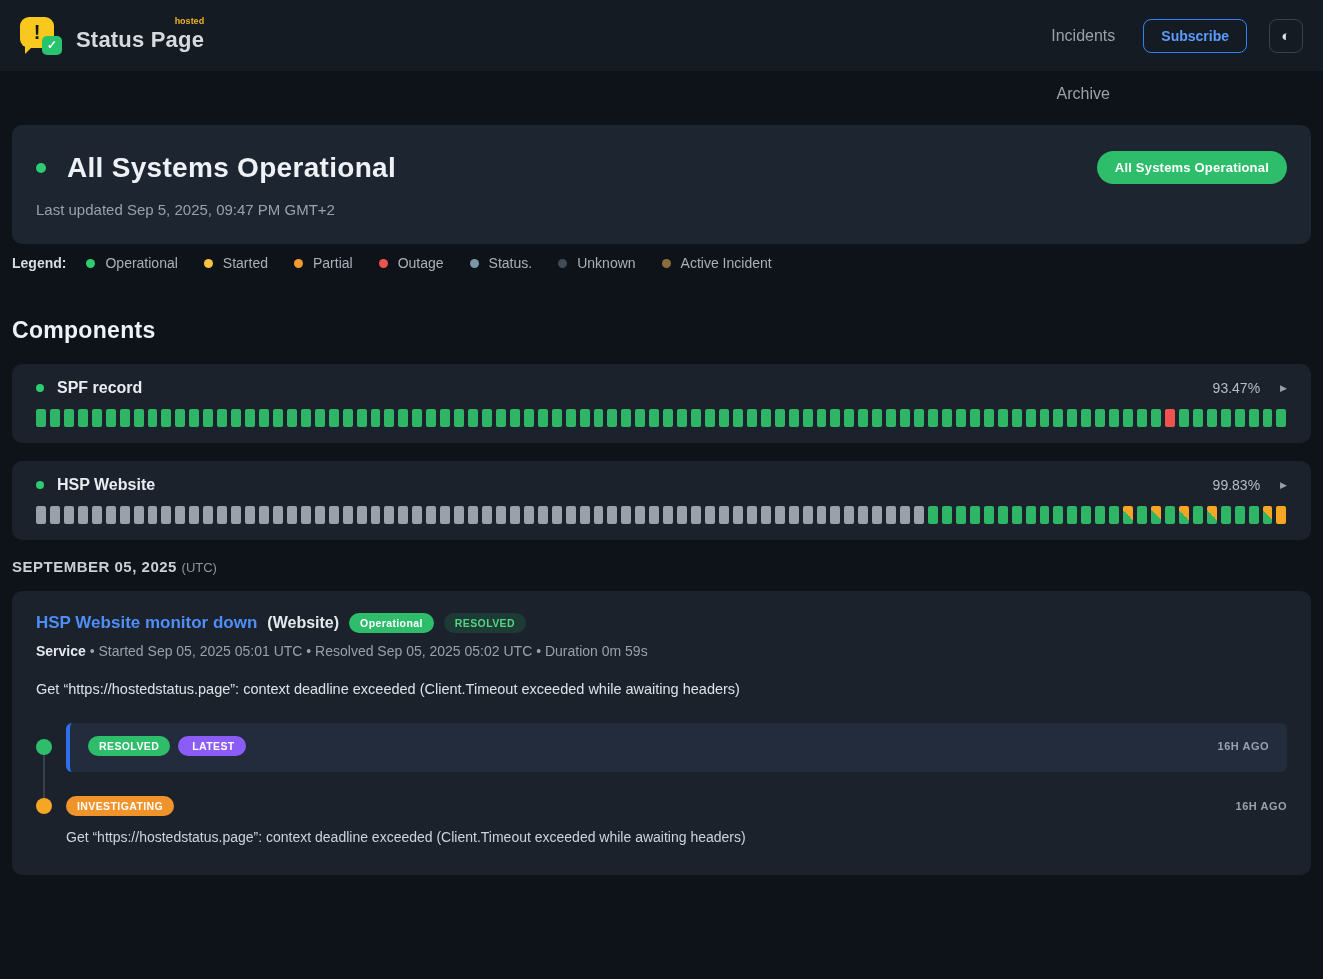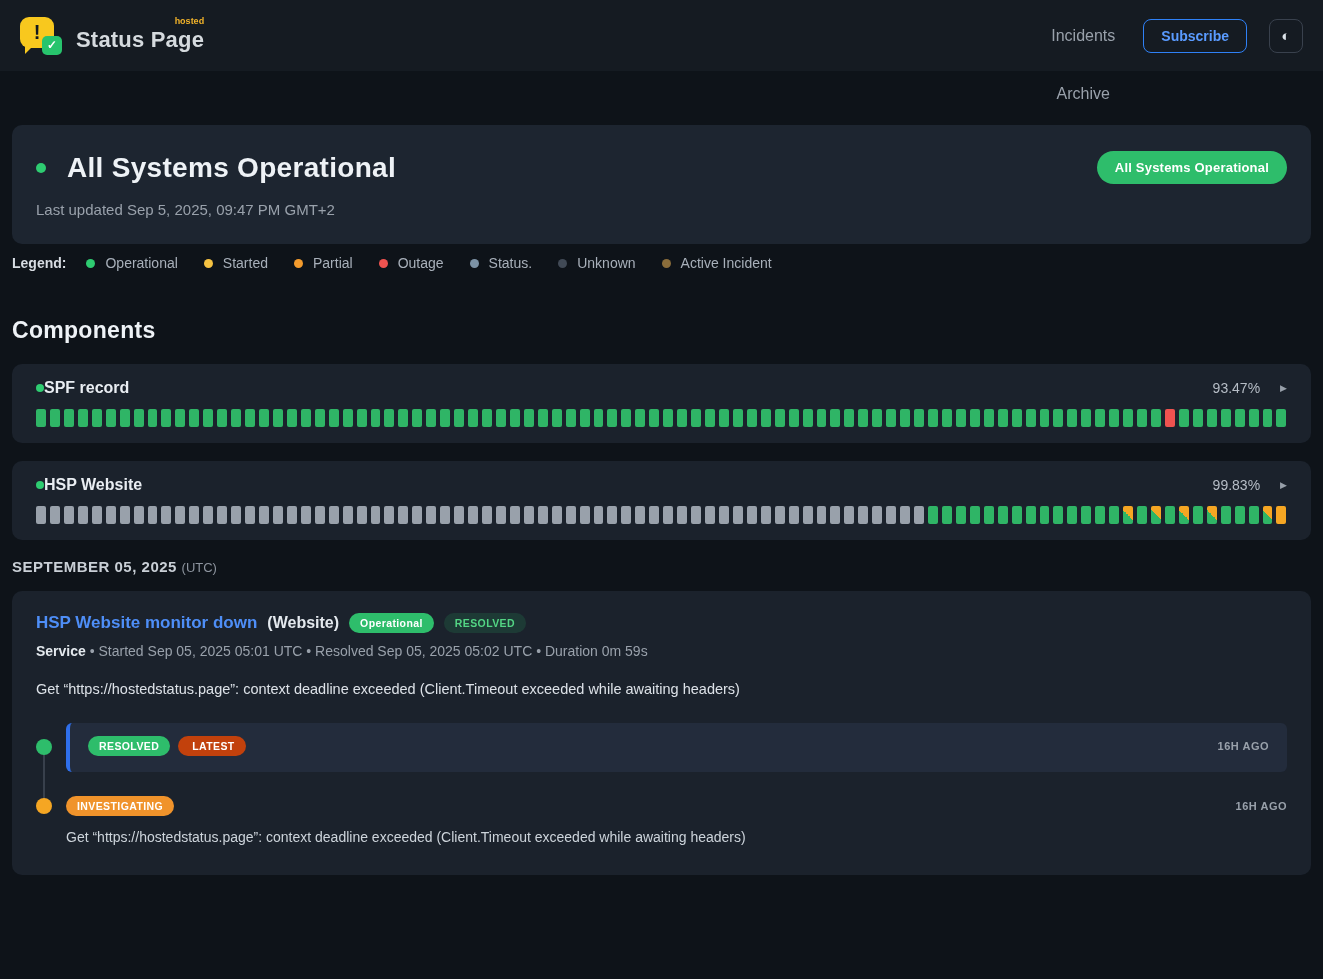--- a/index.html
+++ b/index.html
@@ -71,21 +71,21 @@
   .legend { display: flex; align-items: center; margin-top: 11px; font-size: 14px; color: #a8b0ba; gap: 26px; }
   .legend-label { color: #d7dce2; font-weight: 700; margin-right: -6px; }
   .legend-item { display: flex; align-items: center; gap: 10px; }
   .legend-dot { width: 9px; height: 9px; border-radius: 50%; flex: none; }
 
   .section-heading { font-size: 23px; font-weight: 600; color: #eef2f6; margin: 46px 0 20px; letter-spacing: .3px; }
 
   .component-card { background: #1b222c; border-radius: 10px; padding: 15px 24px 16px; margin-bottom: 18px; }
   .comp-head { display: flex; align-items: center; }
   .comp-dot { width: 8px; height: 8px; }
-  .comp-name { font-size: 16px; font-weight: 600; color: #e9edf2; text-align: right; }
+  .comp-name { margin-left: 13px; font-size: 16px; font-weight: 600; color: #e9edf2; text-align: right; }
   .comp-uptime { margin-left: auto; font-size: 14px; color: #b6bdc6; }
   .comp-arrow { margin-left: 20px; color: #98a0aa; font-size: 9px; cursor: pointer; }
   .bars { display: flex; gap: 4px; height: 18px; margin-top: 12px; }
   .bar { flex: 1; border-radius: 2px; }
 
   .date-heading { font-size: 15px; font-weight: 700; color: #c9cfd6; letter-spacing: .5px; margin: 18px 0 16px; }
   .date-suffix { font-size: 13px; font-weight: 400; color: #8d949e; letter-spacing: 0; }
 
   .incident-card { background: #1b222c; border-radius: 10px; padding: 22px 24px 30px; margin-bottom: 14px; }
   .inc-title-row { display: flex; align-items: center; gap: 10px; flex-wrap: wrap; }
@@ -416,21 +416,21 @@
       <span> • Started Sep 05, 2025 05:01 UTC • Resolved Sep 05, 2025 05:02 UTC • Duration 0m 59s</span>
     </div>
     <div class="inc-desc">Get “https://hostedstatus.page”: context deadline exceeded (Client.Timeout exceeded while awaiting headers)</div>
     <div class="timeline">
           <div class="update highlight">
     <span class="marker" style="background: rgb(46, 189, 107);"></span>
     <div class="update-body">
       <div class="update-head">
         <span style="display:flex;gap:8px">
                   <span class="pill pill-solid" style="background: rgb(46, 189, 107);">RESOLVED</span>
-                  <span class="pill pill-solid" style="background: #c2410c; padding-left: 14px;">LATEST</span>
+                  <span class="pill pill-solid" style="background: #8b5cf6; padding-left: 14px;">LATEST</span>
                 </span>
         <span class="update-time">16H AGO</span>
       </div>
     </div>
   </div>
           <div class="update">
     <span class="marker" style="background: rgb(245, 166, 35);"></span>
     <div class="update-body">
       <div class="update-head">
         <span style="display:flex;gap:8px">

